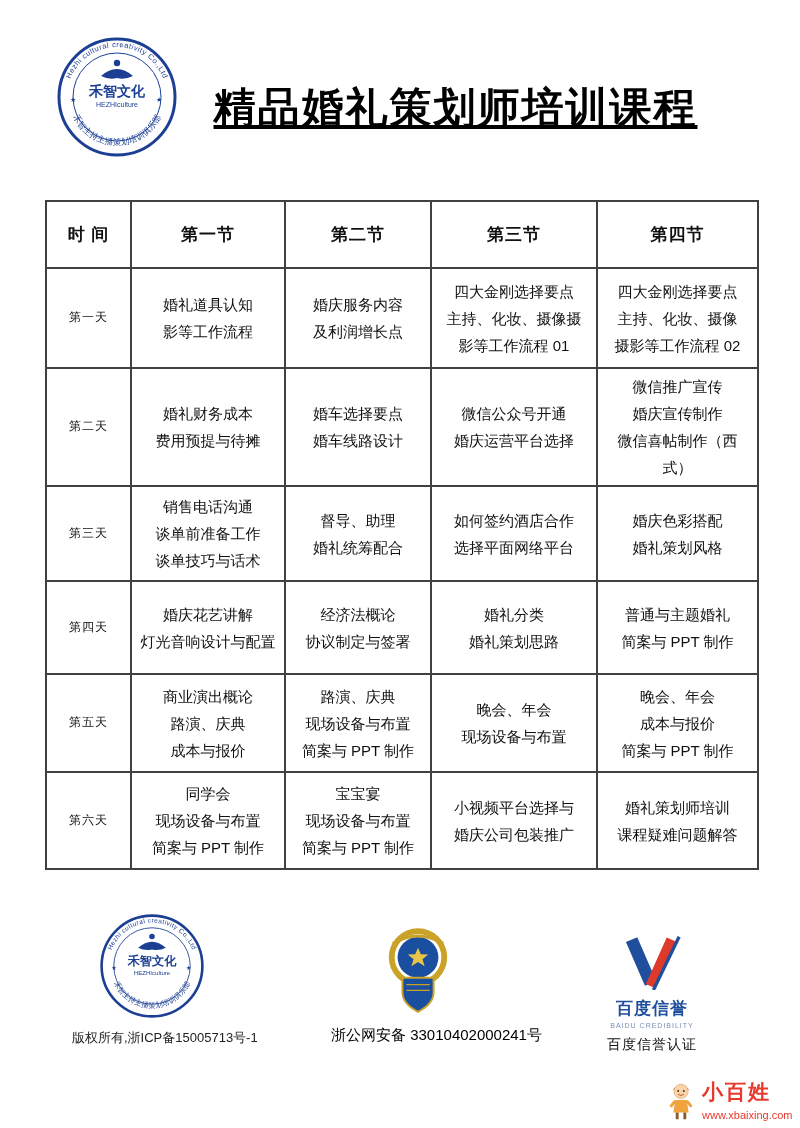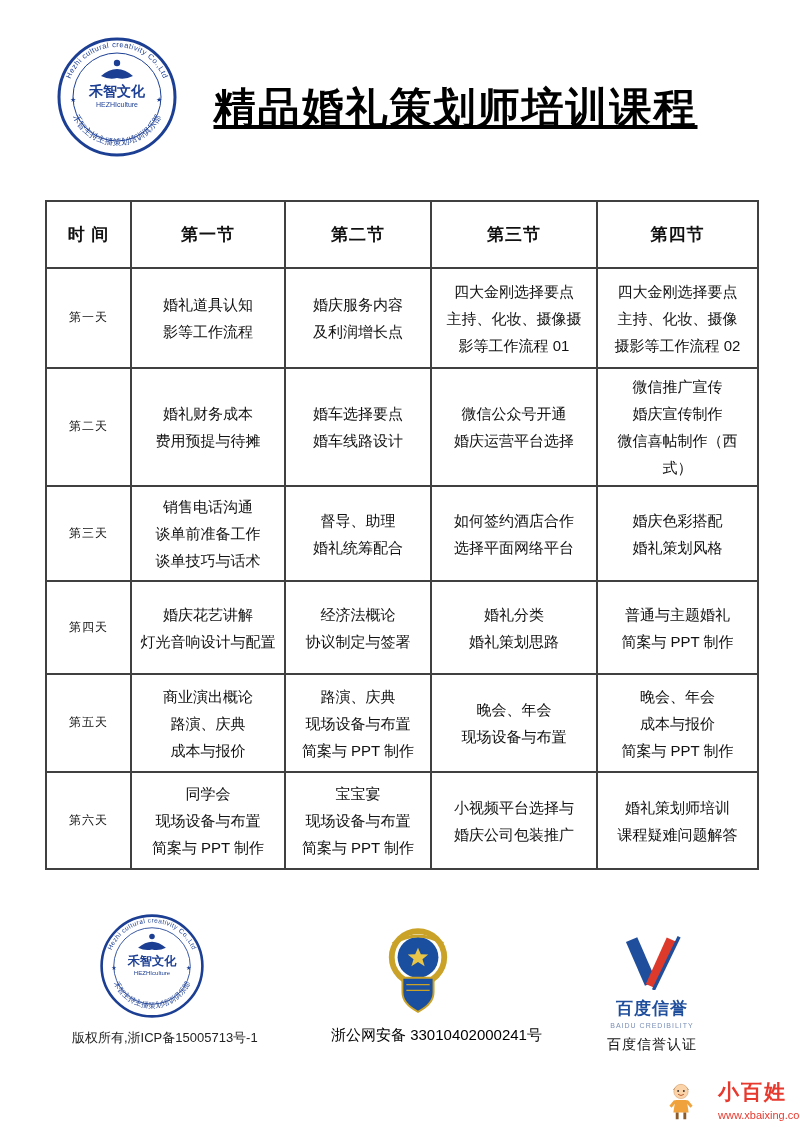--- a/index.html
+++ b/index.html
@@ -34,21 +34,21 @@
   .copyright { position:absolute; left:72px; top:1029px; font-size:13px; color:#222; }
   .police-record { position:absolute; left:320px; top:1026px; font-size:15px; font-weight:400; color:#000;margin-left:11px; }
   .baidu-block { position:absolute; left:596px; top:997px; width:112px; text-align:center; }
   .baidu-name { font-size:17px; font-weight:700; color:#1f4e9c; letter-spacing:1px; }
   .baidu-en { font-size:7px; color:#7a8fb8; letter-spacing:1px; margin-top:2px; }
   .baidu-cert { font-size:14px; color:#111; margin-top:7px; font-weight:400; letter-spacing:1px; }
 
   
   .watermark { position:absolute; left:666px; top:1078px; width:130px; }
   .mascot { position:absolute; left:0; top:2px; }
-  .wm-text { margin-left:52px; }
+  .wm-text { margin-left:36px; }
   .wm-name { font-size:21px; font-weight:700; color:#e8392e; letter-spacing:2px; }
   .wm-url { font-size:11px; color:#e8392e; margin-top:3px; white-space:nowrap; }
 
   svg text { font-family:"Liberation Sans","DejaVu Sans",sans-serif; }
 </style>
 </head>
 <body>
 
 <div class="page">
 

